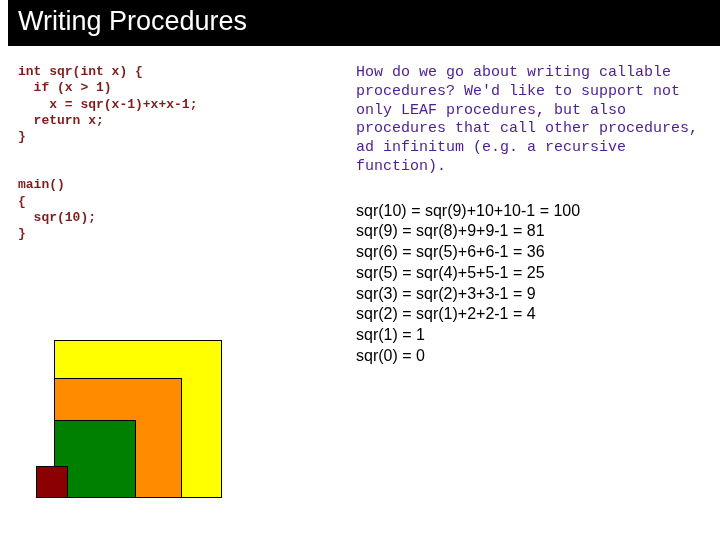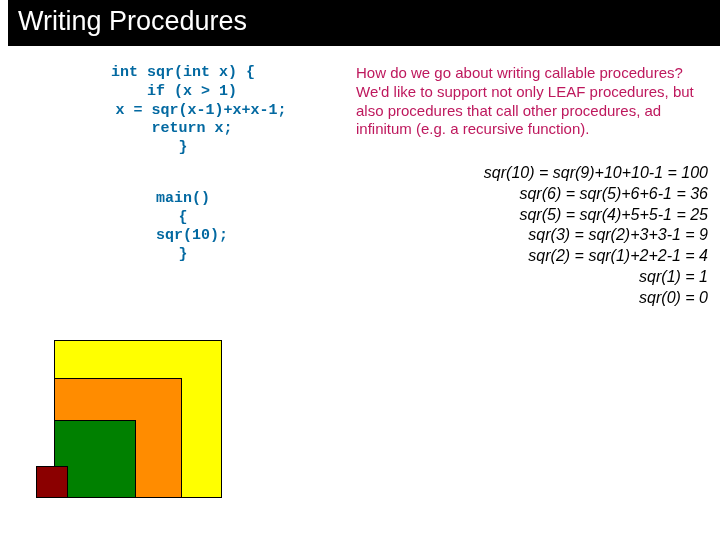--- a/index.html
+++ b/index.html
@@ -30,42 +30,39 @@
     flex-shrink: 0;
   }
   .right-col {
     width: 360px;
     flex-shrink: 0;
     padding-left: 8px;
   }
   .code {
     font-family: "Courier New", monospace;
     font-weight: bold;
-    font-size: 15px;
+    font-size: 13px;
     line-height: 1.25;
     white-space: pre;
-    color: #0369a1;
-    text-align: center;
+    color: #7f1d1d;
   }
   .code-block2 {
     margin-top: 32px;
   }
   .para {
     font-size: 15px;
     line-height: 1.25;
-    color: #be185d;
-    font-family: Liberation Sans, sans-serif;
+    color: #4c1d95;
+    font-family: Liberation Mono, monospace;
   }
   .trace {
     margin-top: 24px;
     font-size: 16px;
     line-height: 1.3;
-    text-align: right;
     font-family: Verdana, Arial, sans-serif;
-    font-style: italic;
   }
   .squares {
     position: absolute;
     left: 36px;
     top: 340px;
     width: 190px;
     height: 170px;
   }
   .sq {
     position: absolute;
@@ -114,20 +111,21 @@
 }</div>
     <div class="code code-block2">main()
 {
   sqr(10);
 }</div>
   </div>
   <div class="right-col">
     <div class="para">How do we go about writing callable procedures? We'd like to support not only LEAF procedures, but also procedures that call other procedures, ad infinitum (e.g. a recursive function).</div>
     <div class="trace">
       <div>sqr(10) = sqr(9)+10+10-1 = 100</div>
+      <div>sqr(9) = sqr(8)+9+9-1 = 81</div>
       <div>sqr(6) = sqr(5)+6+6-1 = 36</div>
       <div>sqr(5) = sqr(4)+5+5-1 = 25</div>
       <div>sqr(3) = sqr(2)+3+3-1 = 9</div>
       <div>sqr(2) = sqr(1)+2+2-1 = 4</div>
       <div>sqr(1) = 1</div>
       <div>sqr(0) = 0</div>
     </div>
   </div>
 </div>
 

